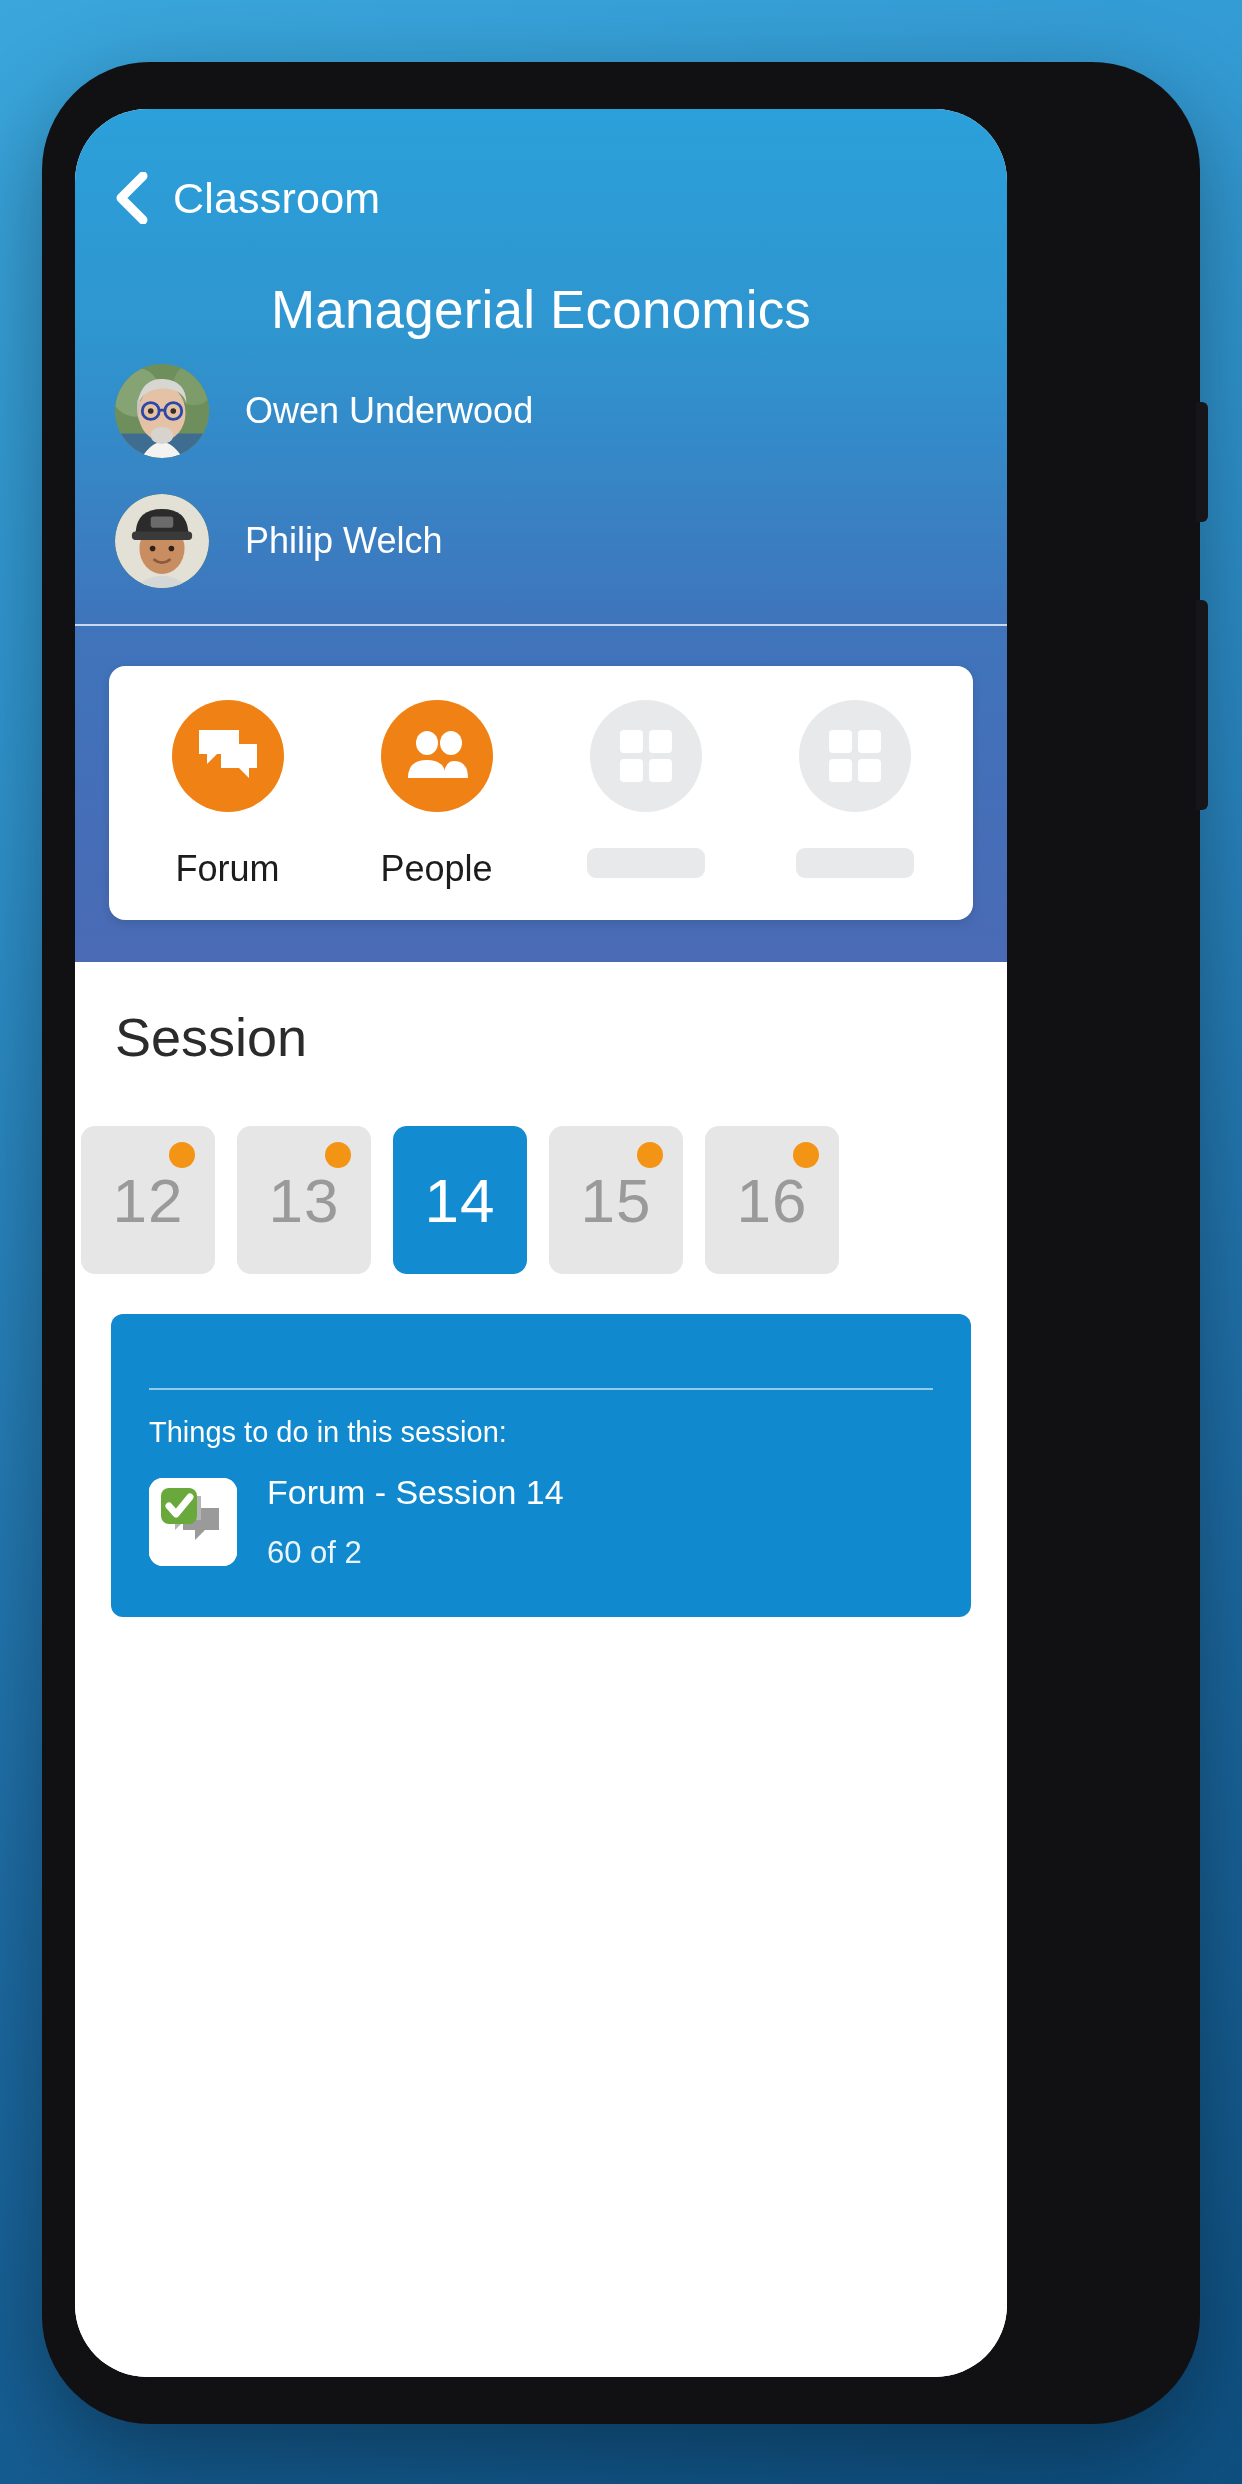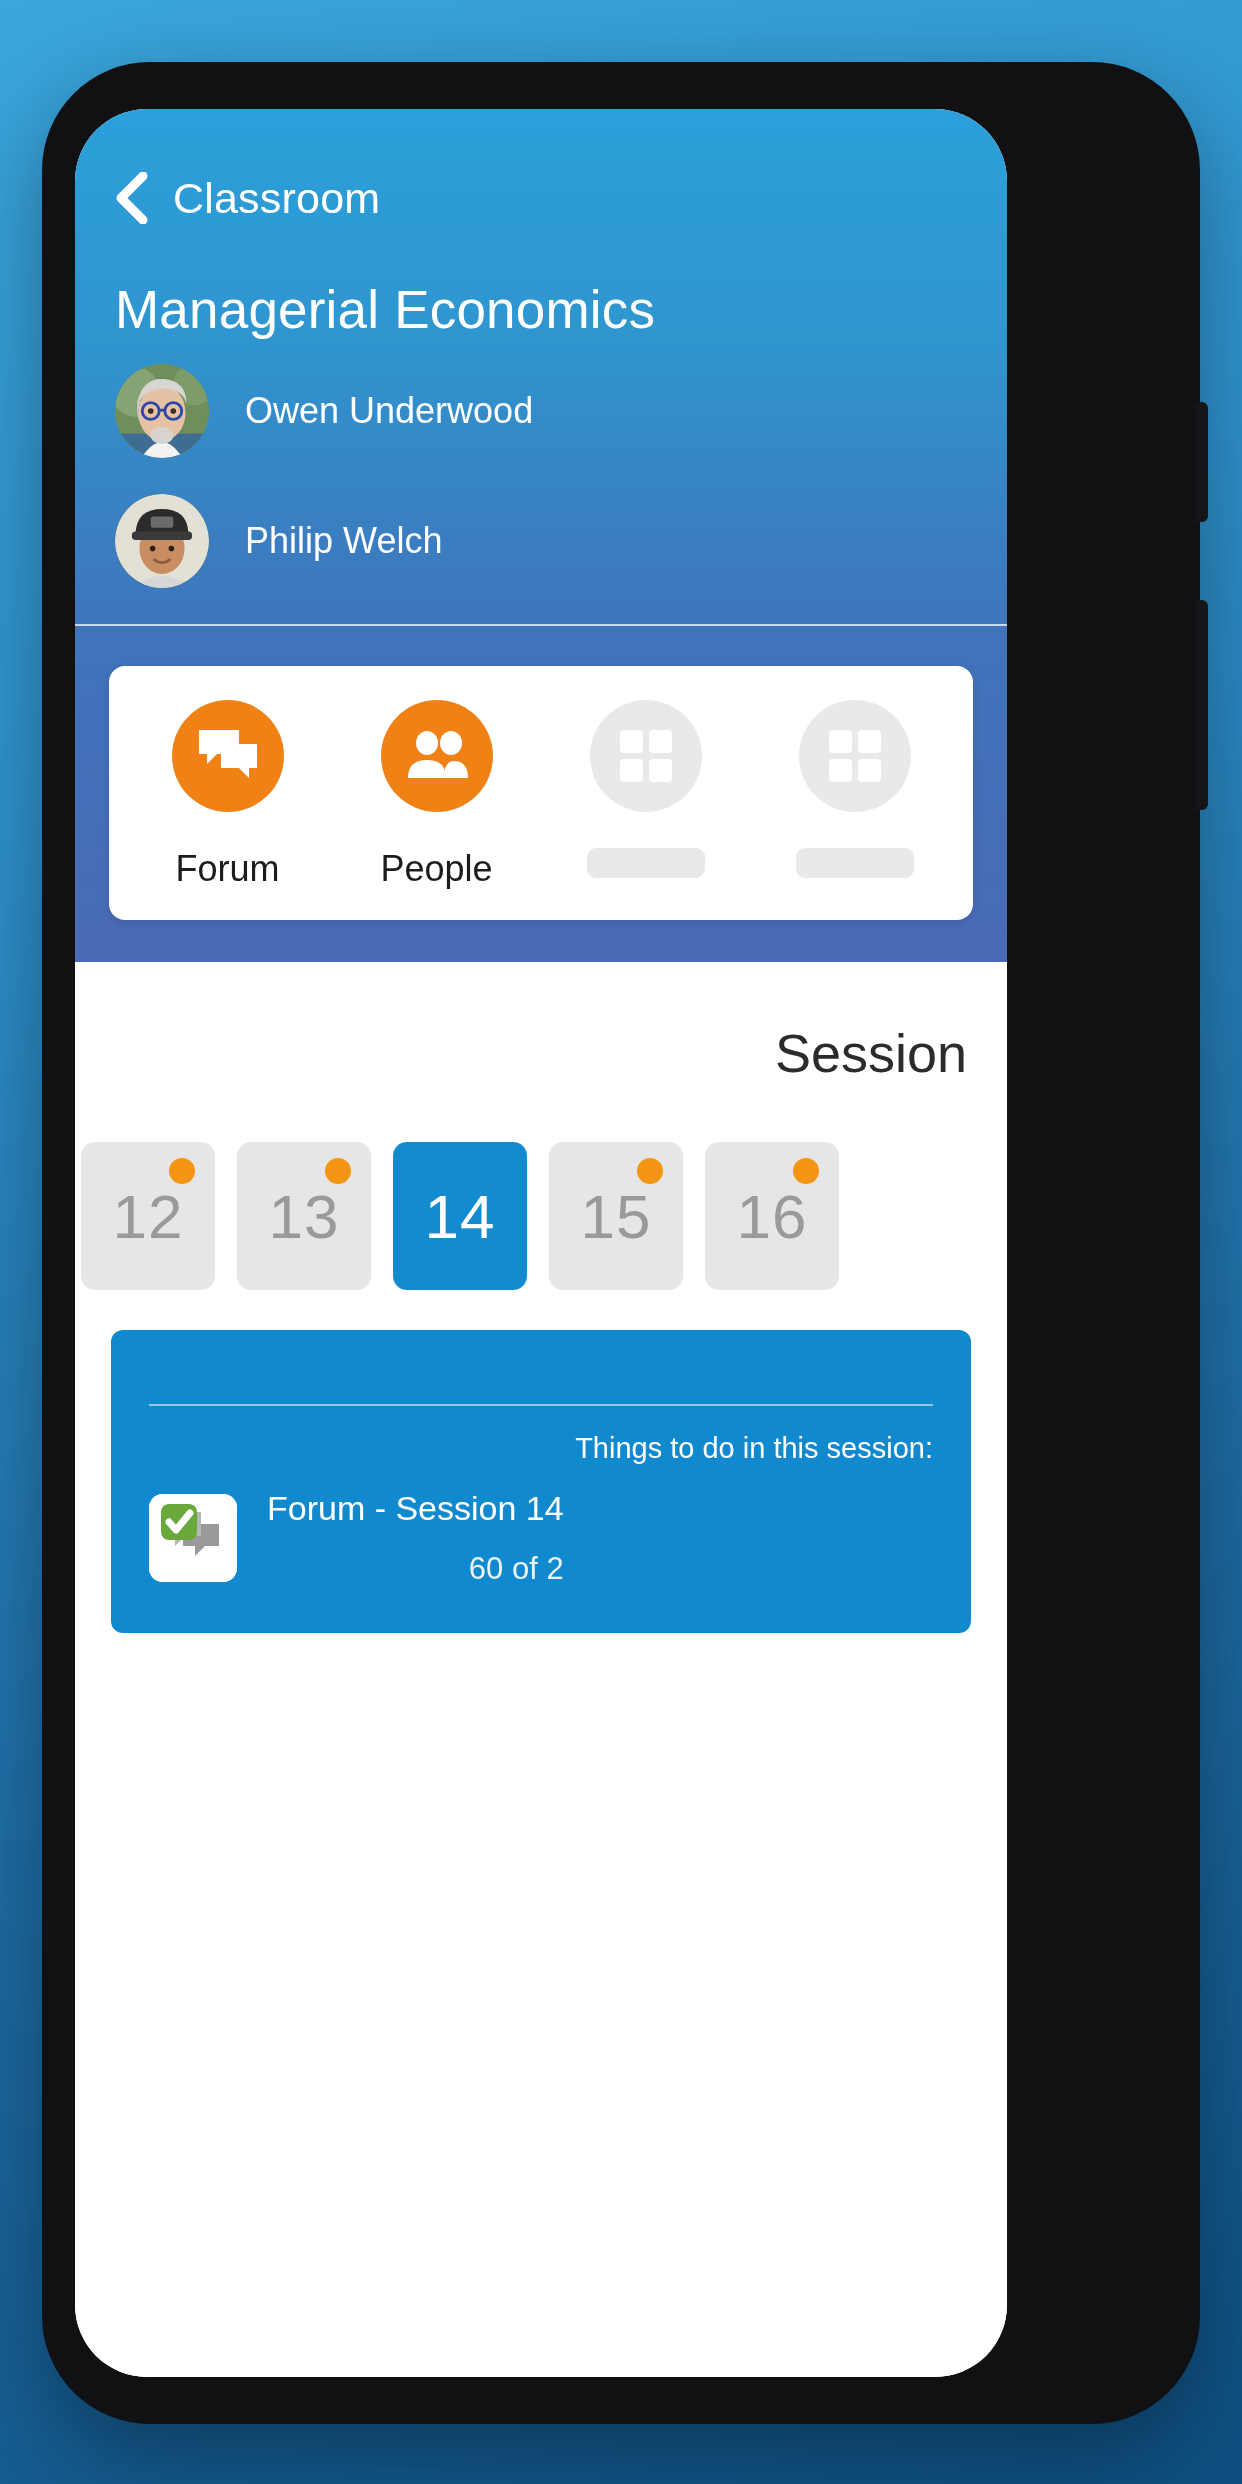--- a/index.html
+++ b/index.html
@@ -89,20 +89,21 @@
   #nav-title {
     color: #ffffff;
     font-size: 43px;
     letter-spacing: .2px;
   }
   #course-title {
     color: #ffffff;
     font-size: 53px;
     padding: 38px 40px 6px 40px;
     letter-spacing: .2px;
+    text-align: center;
   }
   .teacher-row {
     display: flex;
     align-items: center;
     gap: 36px;
     padding: 18px 40px;
   }
   .avatar {
     width: 94px;
     height: 94px;
@@ -165,24 +166,23 @@
     height: 30px;
     border-radius: 9px;
     background: #e8e9ea;
   }
 
   
   #session-sheet {
     background: #ffffff;
     border-radius: 26px 26px 0 0;
     flex: 1 1 auto;
-    padding: 16px 0 0 0;
+    padding: 0 0 0 0;
     position: relative;
     overflow: hidden;
-    text-align: right;
   }
   #session-heading {
     font-size: 54px;
     color: #2b2b2b;
     padding: 44px 40px 0 40px;
   }
 
   
   #day-strip {
     display: flex;

